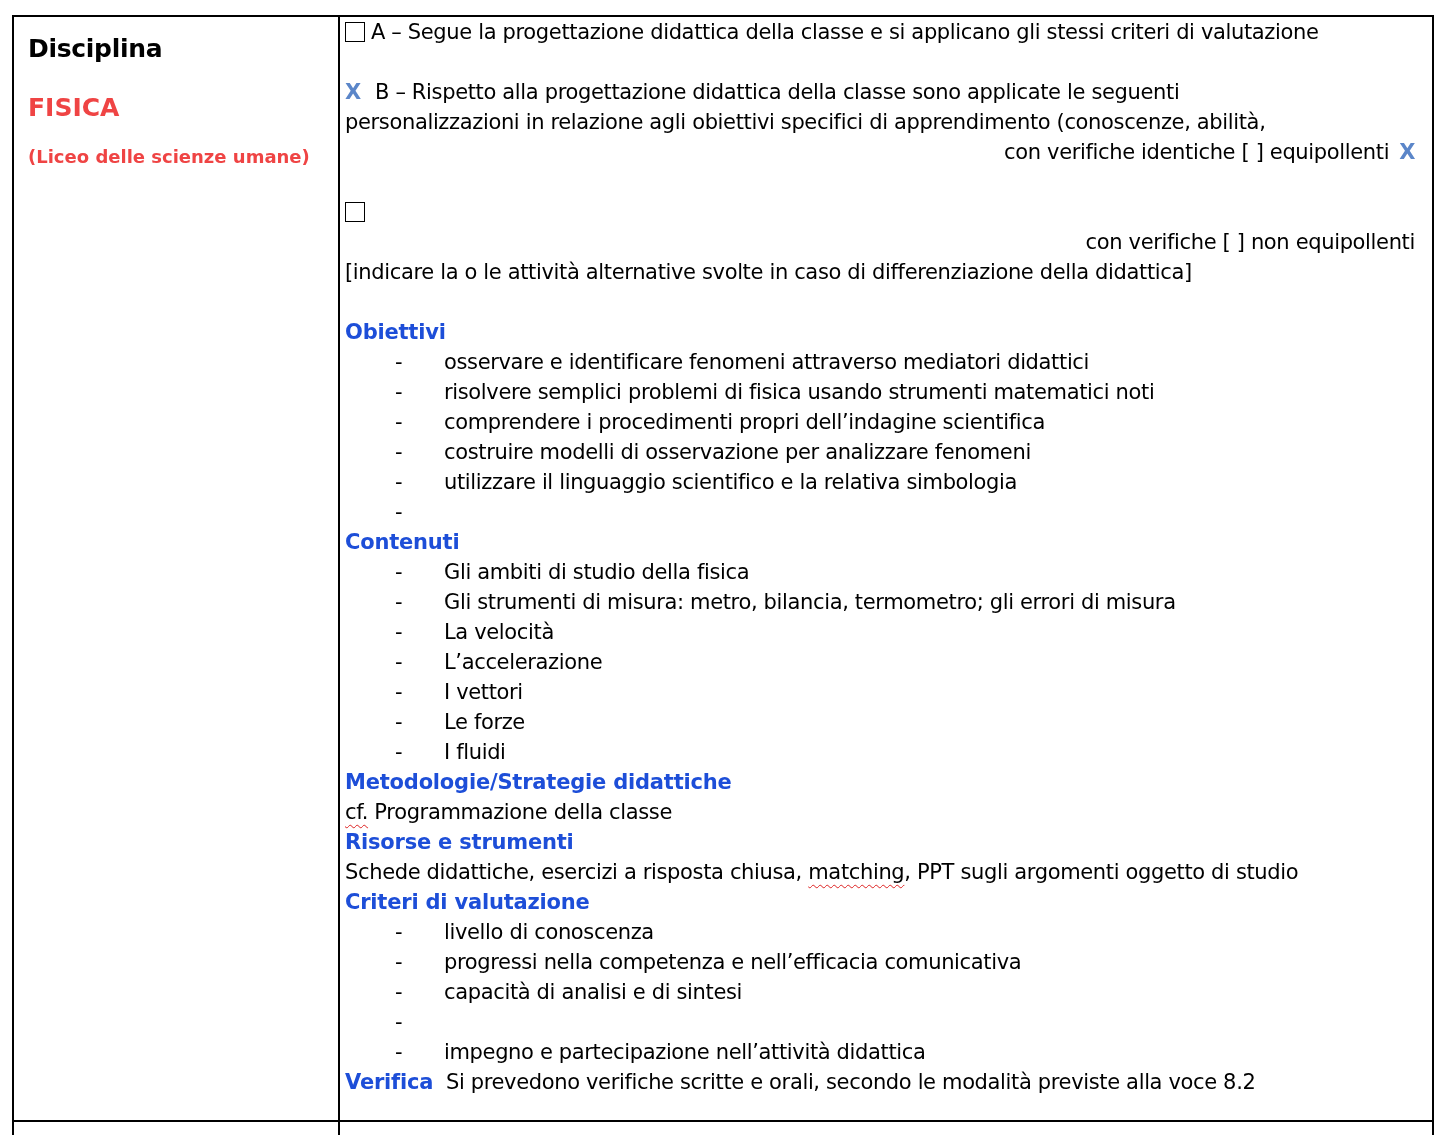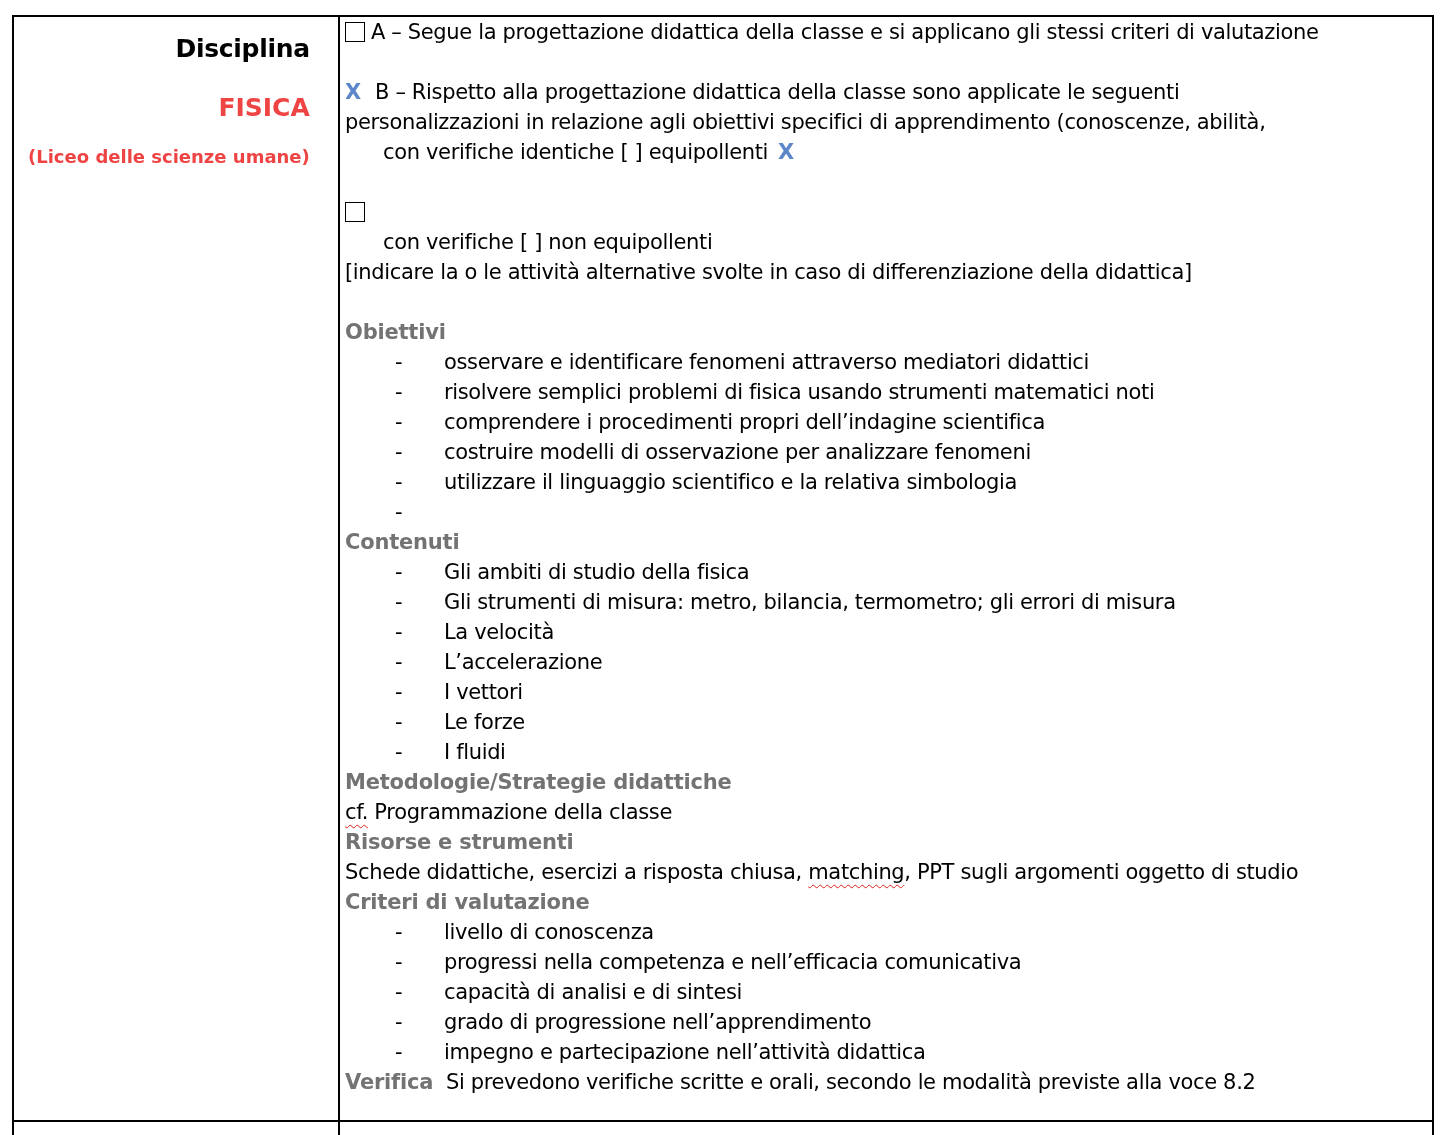--- a/index.html
+++ b/index.html
@@ -7,32 +7,32 @@
     width: 1456px; height: 1135px; overflow: hidden; position: relative;
     font-family: "DejaVu Sans", sans-serif; color: #000;
   }
   .tbl {
     position: absolute; left: 12px; top: 15px; width: 1422px; height: 1140px;
     border-top: 2px solid #000; border-left: 2px solid #000; border-right: 2px solid #000;
     box-sizing: border-box;
   }
   .vline { position: absolute; left: 338px; top: 15px; width: 2px; height: 1120px; background: #000; }
   .hline { position: absolute; left: 12px; top: 1120px; width: 1422px; height: 2px; background: #000; }
-  .left { position: absolute; left: 28px; top: 34px; text-align: right; }
+  .left { position: absolute; left: 28px; top: 34px; }
   .disc { font-weight: bold; font-size: 25px; letter-spacing: -0.3px; }
   .subj { font-weight: bold; font-size: 25px; color: #ef4444; margin-top: 30px; }
   .lic { font-weight: bold; font-size: 18px; color: #ef4444; margin-top: 24px; }
   .right { position: absolute; left: 345px; top: 17px; width: 1070px; font-size: 21px; line-height: 30px; letter-spacing: -0.35px; }
   .line { white-space: nowrap; height: 30px; }
   .gap { height: 30px; }
   .cb { display: inline-block; width: 20px; height: 20px; border: 1.5px solid #000; vertical-align: -3px; margin-right: 6px; box-sizing: border-box; }
   .xmark { color: #5b86c9; font-weight: bold; display: inline-block; width: 30px; }
   .xmark2 { color: #5b86c9; font-weight: bold; margin-left: 10px; }
-  .indent { padding-left: 38px; }
-  .head { color: #737373; font-weight: bold; letter-spacing: -0.2px; }
+  .indent { padding-left: 38px; text-align: right; }
+  .head { color: #1d4ed8; font-weight: bold; letter-spacing: -0.2px; }
   .item { display: flex; height: 30px; white-space: nowrap; }
   .dash { width: 99px; padding-left: 50px; box-sizing: border-box; }
   .squig { text-decoration: underline wavy #d22; text-underline-offset: 5px; text-decoration-thickness: 1px; }
 </style>
 </head>
 <body>
 
 <div class="tbl"></div>
 <div class="vline"></div>
 <div class="hline"></div>
@@ -141,21 +141,20 @@
     <div class="item">
         <span class="dash">-</span>
         <span>progressi nella competenza e nell’efficacia comunicativa</span>
       </div>
     <div class="item">
         <span class="dash">-</span>
         <span>capacità di analisi e di sintesi</span>
       </div>
     <div class="item">
         <span class="dash">-</span>
-        <span>grado di progressione nell’apprendimento</span>
       </div>
     <div class="item">
         <span class="dash">-</span>
         <span>impegno e partecipazione nell’attività didattica</span>
       </div>
   </div>
 
   <div class="line">
     <span class="head">Verifica</span>&nbsp;&nbsp;<span>Si prevedono verifiche scritte e orali, secondo le modalità previste alla voce 8.2</span>
   </div>

